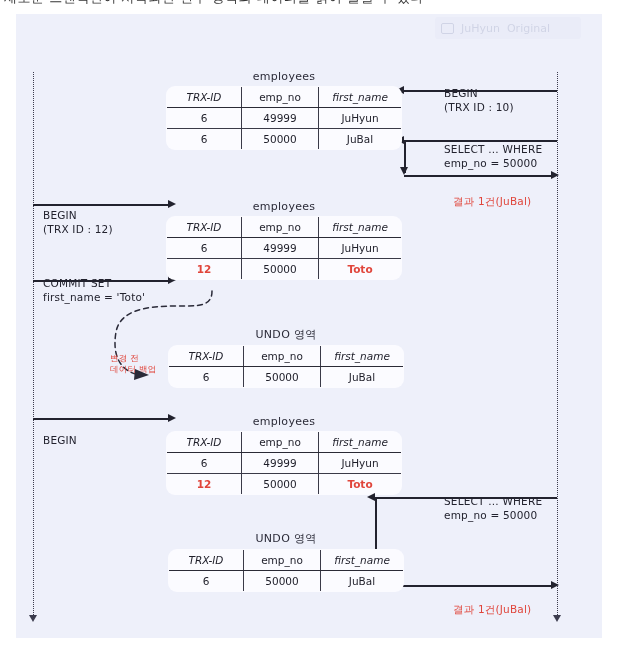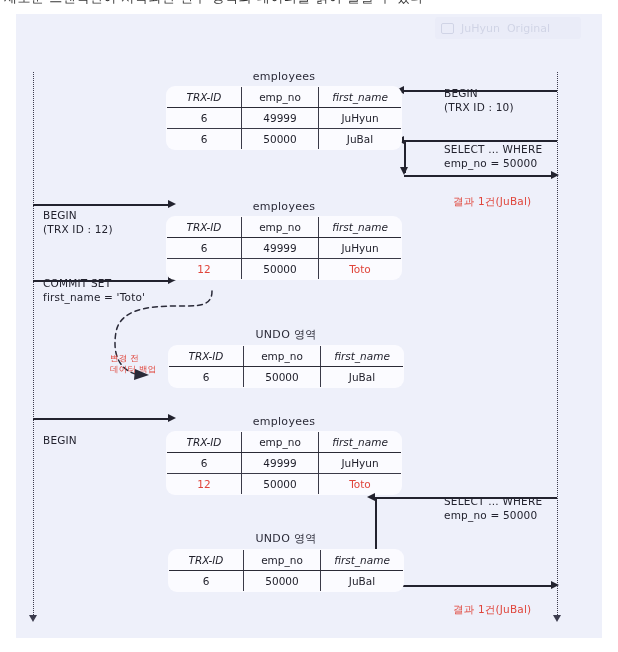--- a/index.html
+++ b/index.html
@@ -74,21 +74,21 @@
     border-collapse:collapse;background:#fbfbff;
     border:1.7px solid #3a3a48;border-radius:9px;
     overflow:hidden;table-layout:fixed;
   }
   table.hd td{
     border:1.2px solid #3a3a48;
     font-size:10.5px;color:#1d1d28;text-align:center;
     height:20px;padding:0 2px;white-space:nowrap;
   }
   table.hd tr.head td{font-size:10.5px;border-bottom:1.7px solid #2a2a36;}
-  table.hd td.red{color:#e0453b;}
+  table.hd td.red{color:#e0453b;font-weight:bold;}
   .c1{width:70px;font-style:italic;}.c2{width:72px;}.c3{width:78px;font-style:italic;}
 
   
   .msg{
     position:absolute;font-size:10.5px;color:#22222e;line-height:14px;
     white-space:pre;letter-spacing:.2px;margin-top:36px;
   }
   .msg.red{color:#e0453b;}
   .msg.small{font-size:8.5px;line-height:11px;}
 

